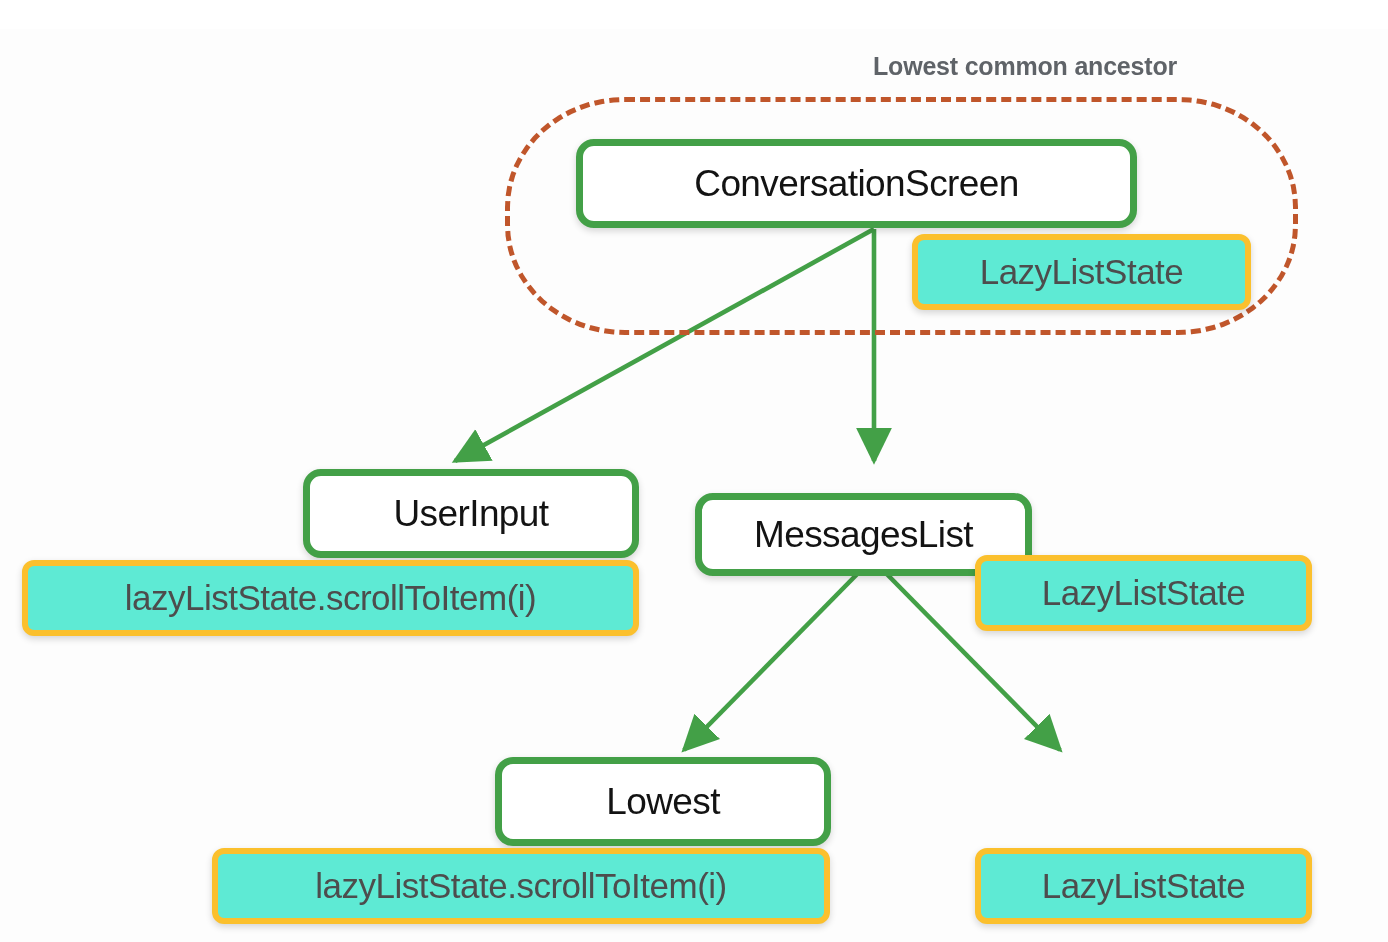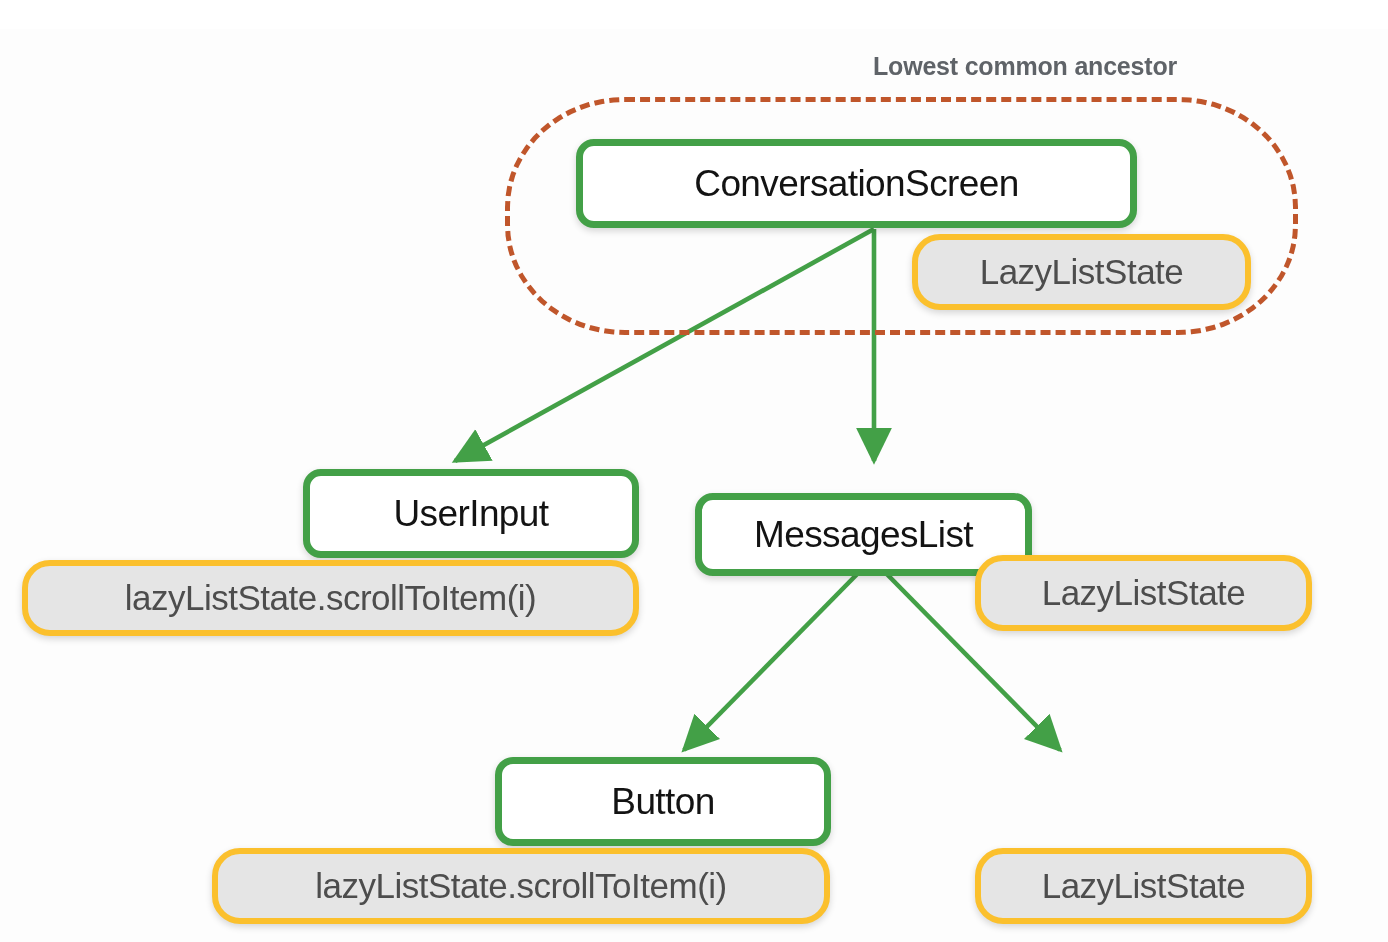--- a/index.html
+++ b/index.html
@@ -56,23 +56,23 @@
     color: #131313;
     font-size: 37px;
     letter-spacing: -0.6px;
     white-space: nowrap;
     box-shadow: 0 3px 7px rgba(0,0,0,0.16);
     z-index: 4;
   }
   .badge {
     position: absolute;
     box-sizing: border-box;
-    background: #e5e5e5;
+    background: #5eead4;
     border: 6px solid #fbc02d;
-    border-radius: 28px;
+    border-radius: 12px;
     display: flex;
     align-items: center;
     justify-content: center;
     color: #4d4d4d;
     font-size: 35px;
     letter-spacing: -0.5px;
     white-space: nowrap;
     box-shadow: 0 3px 7px rgba(0,0,0,0.16);
     z-index: 5;
   }
@@ -105,20 +105,20 @@
   <div class="badge" style="left:912px; top:205px; width:339px; height:76px;">LazyListState</div>
 
   <div class="node" style="left:303px; top:440px; width:336px; height:89px;">UserInput</div>
 
   <div class="badge" style="left:22px; top:531px; width:617px; height:76px;">lazyListState.scrollToItem(i)</div>
 
   <div class="node" style="left:695px; top:464px; width:337px; height:83px;">MessagesList</div>
 
   <div class="badge" style="left:975px; top:526px; width:337px; height:76px;">LazyListState</div>
 
-  <div class="node" style="left:495px; top:728px; width:336px; height:89px;">Button</div>
+  <div class="node" style="left:495px; top:728px; width:336px; height:89px;">Lowest</div>
 
   <div class="badge" style="left:212px; top:819px; width:618px; height:76px;">lazyListState.scrollToItem(i)</div>
 
 
   <div class="badge" style="left:975px; top:819px; width:337px; height:76px;">LazyListState</div>
 
 </div>
 
 </body></html>

